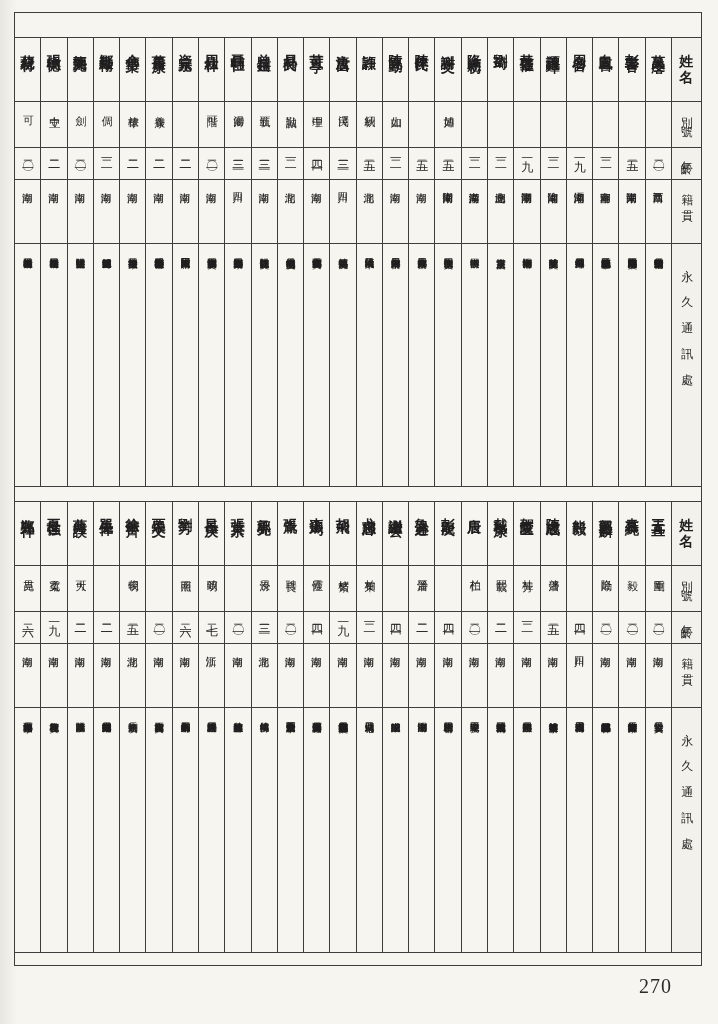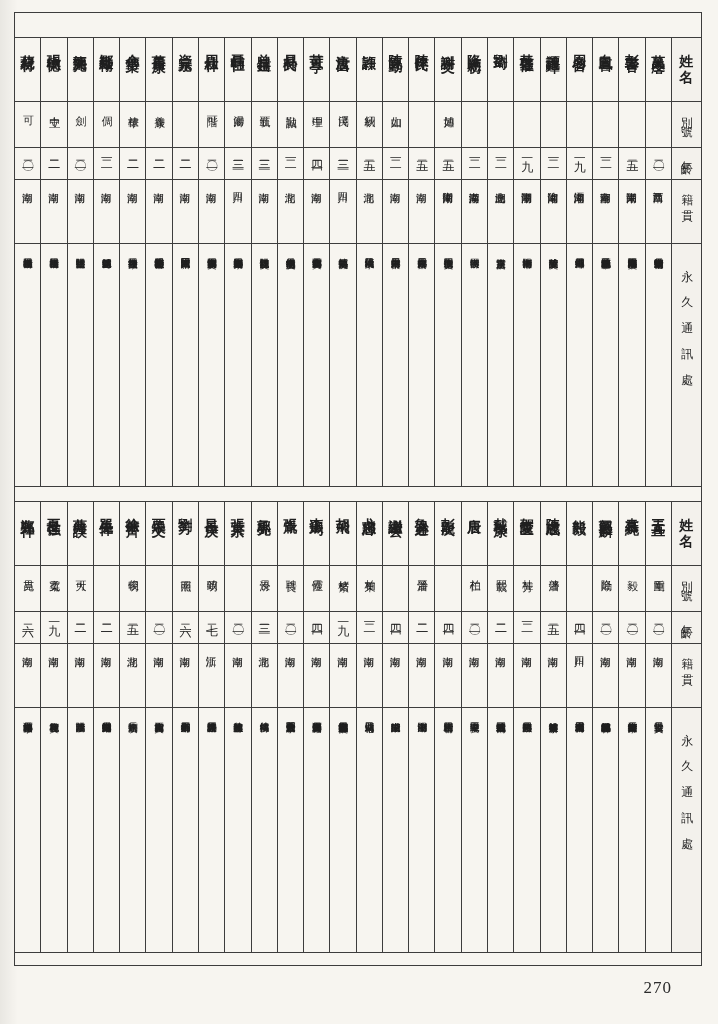--- a/index.html
+++ b/index.html
@@ -75,21 +75,21 @@
   
   .head .r-name .vtext  {letter-spacing:16px;font-size:14px;}
   .head .r-alias .vtext {letter-spacing:9px;font-size:12px;}
   .head .r-age .vtext   {letter-spacing:2px;font-size:12px;}
   .head .r-native .vtext{letter-spacing:16px;font-size:12px;}
   .head .r-addr .vtext  {letter-spacing:26px;font-size:12px;padding-top:16px;}
   .page-number{
     position:absolute;
     right:46px; bottom:26px;
     font-family:"Liberation Serif","DejaVu Serif",serif;
-    font-size:17px;
+    font-size:20px;
     color:#2b2b2b;
     letter-spacing:1px;
   }
 </style>
 </head>
 <body>
 
 <div class="page">
   <div class="frame">
     <div class="dir-table" id="table-0">

